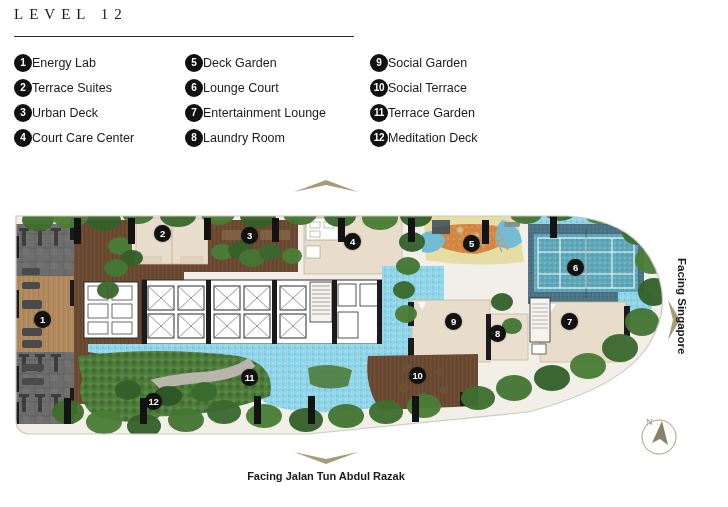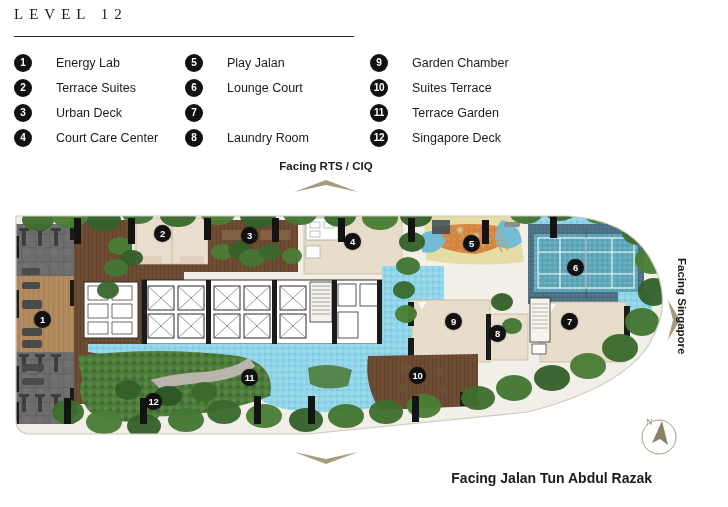--- a/index.html
+++ b/index.html
@@ -34,36 +34,36 @@
     display: flex; align-items: center; height: 25px; margin-bottom: 0px;
   }
   .badge {
     width: 18px; height: 18px; border-radius: 50%;
     background: #111; color: #fff;
     font-size: 10px; font-weight: 700;
     display: flex; align-items: center; justify-content: center;
     flex: 0 0 18px; letter-spacing: -0.3px;
   }
   .legend-label {
-    margin-left: 24px; font-size: 12.5px; color: #1b1b1b;
+    margin-left: 0; font-size: 12.5px; color: #1b1b1b;
     white-space: nowrap;
   }
 
   
   .facing-top {
     position: absolute; left: 0; right: 0; top: 160px;
     text-align: center; font-size: 11.5px; font-weight: 700; color: #1b1b1b;
   }
   .chev-top {
     position: absolute; left: 50%; top: 180px; margin-left: -32px;
     width: 64px; height: 12px;
   }
   .facing-bottom {
     position: absolute; left: 0; right: 0; top: 470px;
-    text-align: right; font-size: 14px; font-weight: 700; color: #1b1b1b;
+    text-align: center; font-size: 11px; font-weight: 700; color: #1b1b1b;
   }
   .chev-bottom {
     position: absolute; left: 50%; top: 452px; margin-left: -32px;
     width: 64px; height: 12px;
   }
   .facing-right {
     position: absolute; left: 688px; top: 258px;
     width: 120px; height: 16px;
     transform: rotate(90deg); transform-origin: 0 0;
     font-size: 11.5px; font-weight: 700; color: #1b1b1b;
@@ -115,56 +115,56 @@
       </div>
       <div class="legend-item">
         <div class="badge">4</div>
         <div class="legend-label">Court Care Center</div>
       </div>
     </div>
 
     <div class="legend-col c2">
       <div class="legend-item">
         <div class="badge">5</div>
-        <div class="legend-label">Play Jalan</div>
+        <div class="legend-label">Deck Garden</div>
       </div>
       <div class="legend-item">
         <div class="badge">6</div>
         <div class="legend-label">Lounge Court</div>
       </div>
       <div class="legend-item">
         <div class="badge">7</div>
+        <div class="legend-label">Entertainment Lounge</div>
       </div>
       <div class="legend-item">
         <div class="badge">8</div>
         <div class="legend-label">Laundry Room</div>
       </div>
     </div>
 
     <div class="legend-col c3">
       <div class="legend-item">
         <div class="badge">9</div>
-        <div class="legend-label">Garden Chamber</div>
+        <div class="legend-label">Social Garden</div>
       </div>
       <div class="legend-item">
         <div class="badge">10</div>
-        <div class="legend-label">Suites Terrace</div>
+        <div class="legend-label">Social Terrace</div>
       </div>
       <div class="legend-item">
         <div class="badge">11</div>
         <div class="legend-label">Terrace Garden</div>
       </div>
       <div class="legend-item">
         <div class="badge">12</div>
-        <div class="legend-label">Singapore Deck</div>
+        <div class="legend-label">Meditation Deck</div>
       </div>
     </div>
   </div>
 
-  <div class="facing-top">Facing RTS / CIQ</div>
   <svg class="chev-top" viewBox="0 0 64 12">
     <path d="M0 12 L32 0 L64 12 L32 5 Z" fill="#a89a7c"></path>
   </svg>
 
   <svg class="chev-bottom" viewBox="0 0 64 12">
     <path d="M0 0 L32 12 L64 0 L32 7 Z" fill="#a89a7c"></path>
   </svg>
   <div class="facing-bottom">Facing Jalan Tun Abdul Razak</div>
 
   <svg class="chev-right" viewBox="0 0 12 40">

